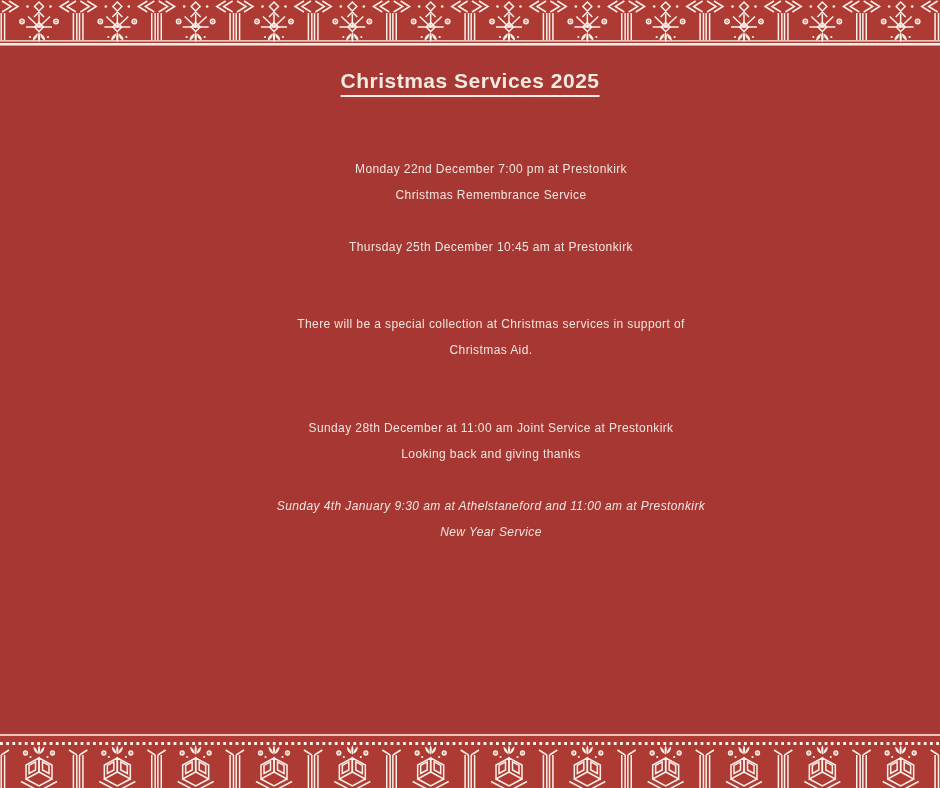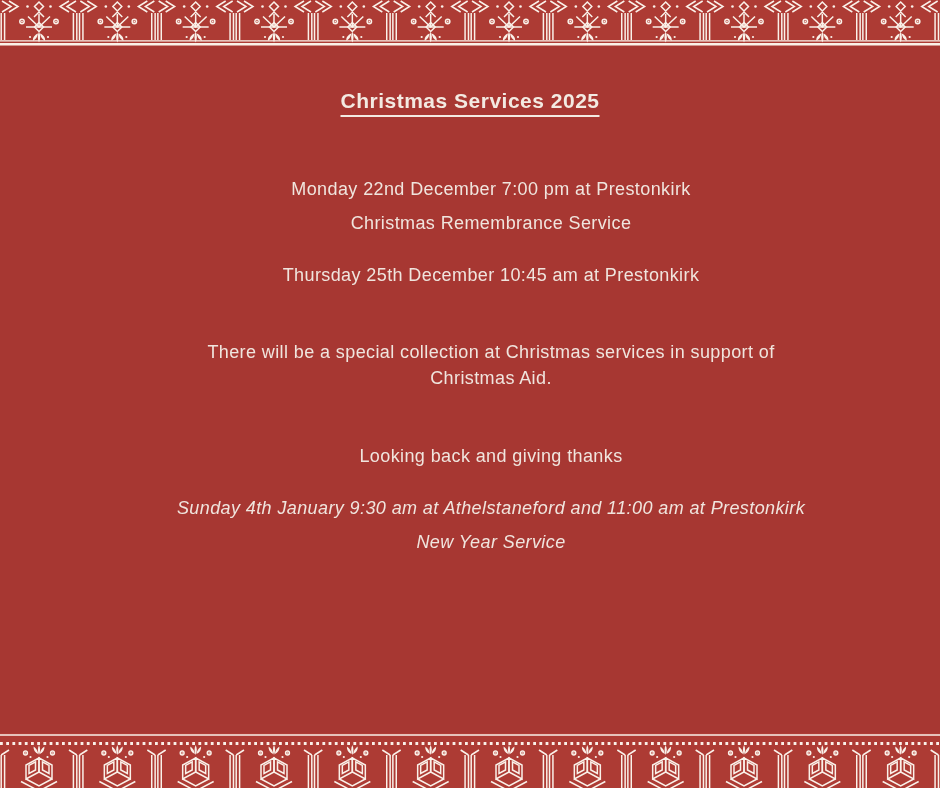--- a/index.html
+++ b/index.html
@@ -7,40 +7,40 @@
     position:relative;
     width:940px;height:788px;
     background:#a73732;
     overflow:hidden;
     font-family:"Liberation Sans","DejaVu Sans",sans-serif;
   }
   .border-svg{position:absolute;left:0;display:block;}
   .border-top{top:0;}
   .border-bottom{bottom:0;}
   .content{
-    position:absolute;top:56px;left:0;right:0;
+    position:absolute;top:36px;left:0;right:0;
     text-align:center;
     color:#f0e5de;
   }
   .title{
     margin:32px 0 0 0;
     font-size:21px;
     font-weight:600;
     letter-spacing:.5px;
     line-height:26px;
     color:#f3eae2;
     text-decoration:underline;
     text-underline-offset:7px;
     text-decoration-thickness:1.5px;
   }
   .services{margin-top:62px;}
   .service + .service{margin-top:26px;}
   .service p, .notice, .post-services p{
-    margin:8px;
-    font-size:18px;
+    margin:0;
+    font-size:12px;
     line-height:26px;
     letter-spacing:.4px;
     font-weight:400;
     padding-left:42px;
   }
   .notice{margin-top:51px;}
   .post-services{margin-top:52px;}
   .post-services .service + .service{margin-top:26px;font-style:italic;}
 </style>
 </head>
@@ -112,20 +112,21 @@
       </div>
     </section>
 
     <p class="notice">
       <span>There will be a special collection at Christmas services in support of</span><br>
       <span>Christmas Aid.</span>
     </p>
 
     <section class="post-services">
       <div class="service">
+        <p>Sunday 28th December at 11:00 am Joint Service at Prestonkirk</p>
         <p>Looking back and giving thanks</p>
       </div>
       <div class="service">
         <p>Sunday 4th January 9:30 am at Athelstaneford and 11:00 am at Prestonkirk</p>
         <p>New Year Service</p>
       </div>
     </section>
   </main>
 
   <svg class="border-svg border-bottom" width="940" height="55" viewBox="0 0 940 55" aria-hidden="true">

